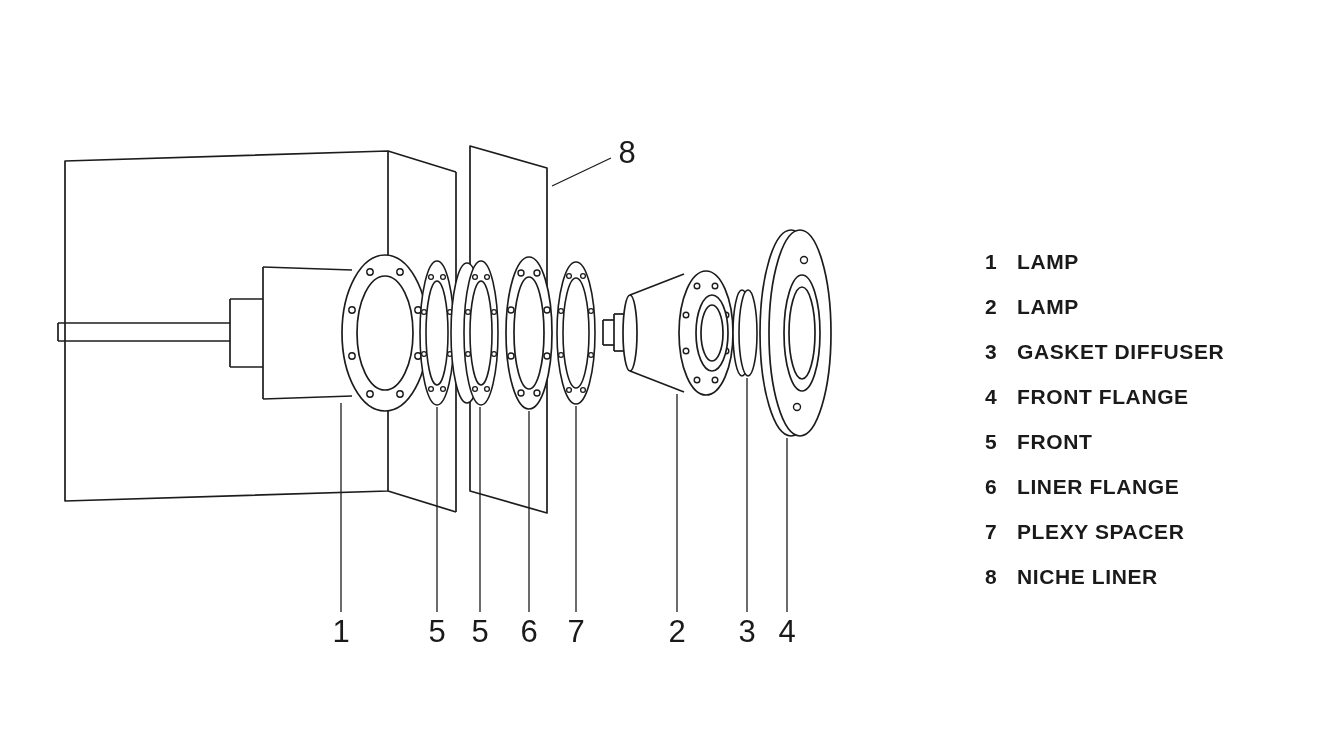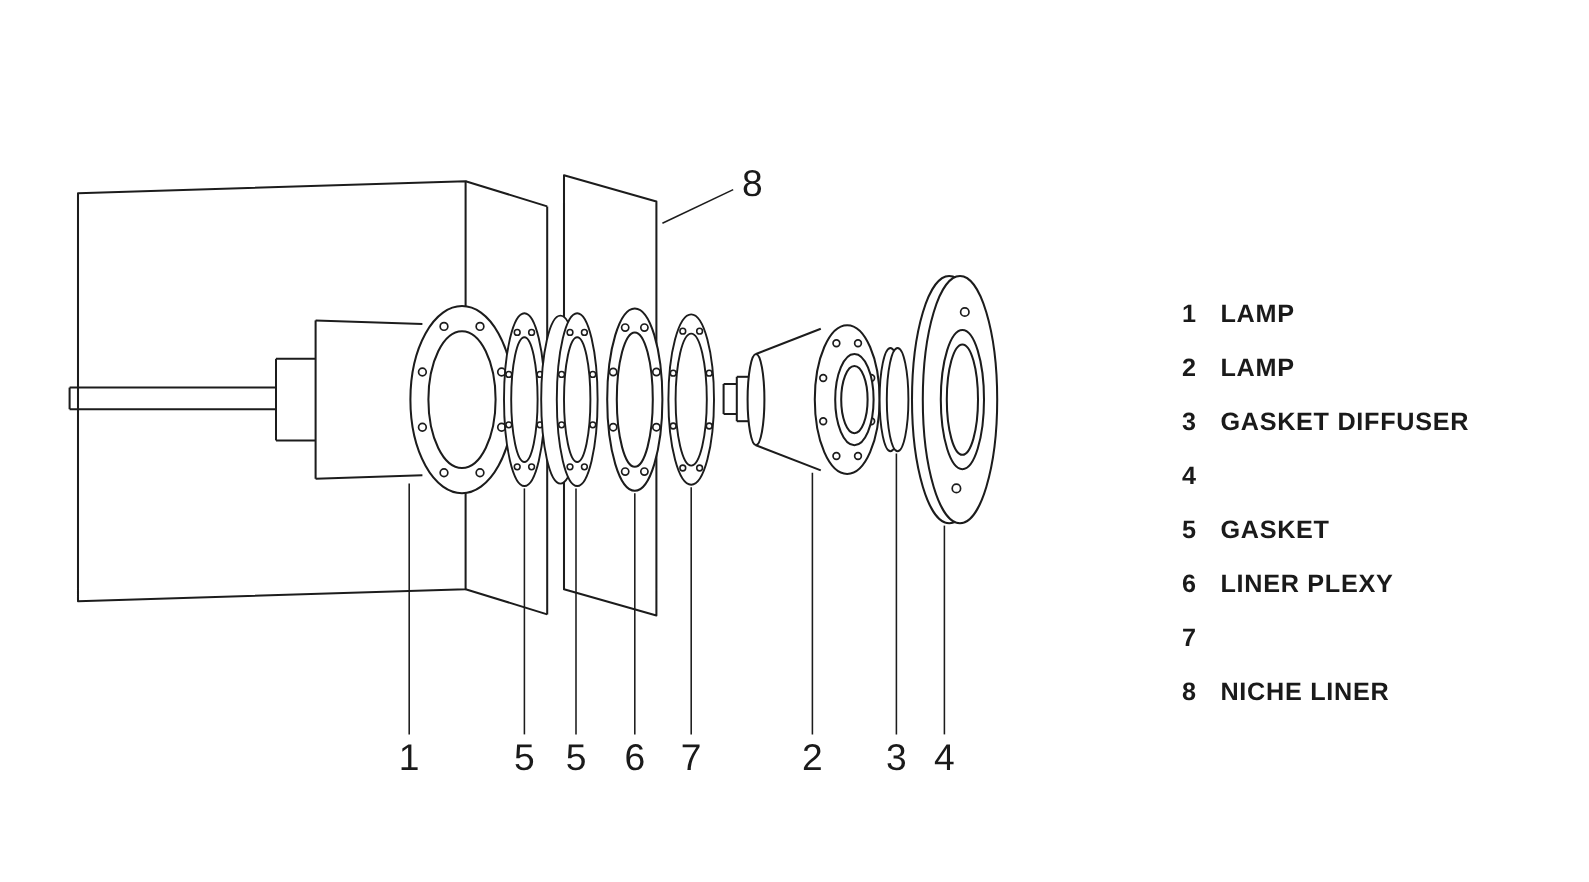--- a/index.html
+++ b/index.html
@@ -224,31 +224,33 @@
     <div class="legend-row">
       <span class="legend-num">2</span>
       <span class="legend-label">LAMP</span>
     </div>
     <div class="legend-row">
       <span class="legend-num">3</span>
       <span class="legend-label">GASKET DIFFUSER</span>
     </div>
     <div class="legend-row">
       <span class="legend-num">4</span>
+      <span class="legend-label">FRONT FLANGE</span>
     </div>
     <div class="legend-row">
       <span class="legend-num">5</span>
-      <span class="legend-label">GASKET</span>
+      <span class="legend-label">FRONT</span>
     </div>
     <div class="legend-row">
       <span class="legend-num">6</span>
-      <span class="legend-label">LINER PLEXY</span>
+      <span class="legend-label">LINER FLANGE</span>
     </div>
     <div class="legend-row">
       <span class="legend-num">7</span>
+      <span class="legend-label">PLEXY SPACER</span>
     </div>
     <div class="legend-row">
       <span class="legend-num">8</span>
       <span class="legend-label">NICHE LINER</span>
     </div>
   </div>
 
 </div>
 
 </body></html>

